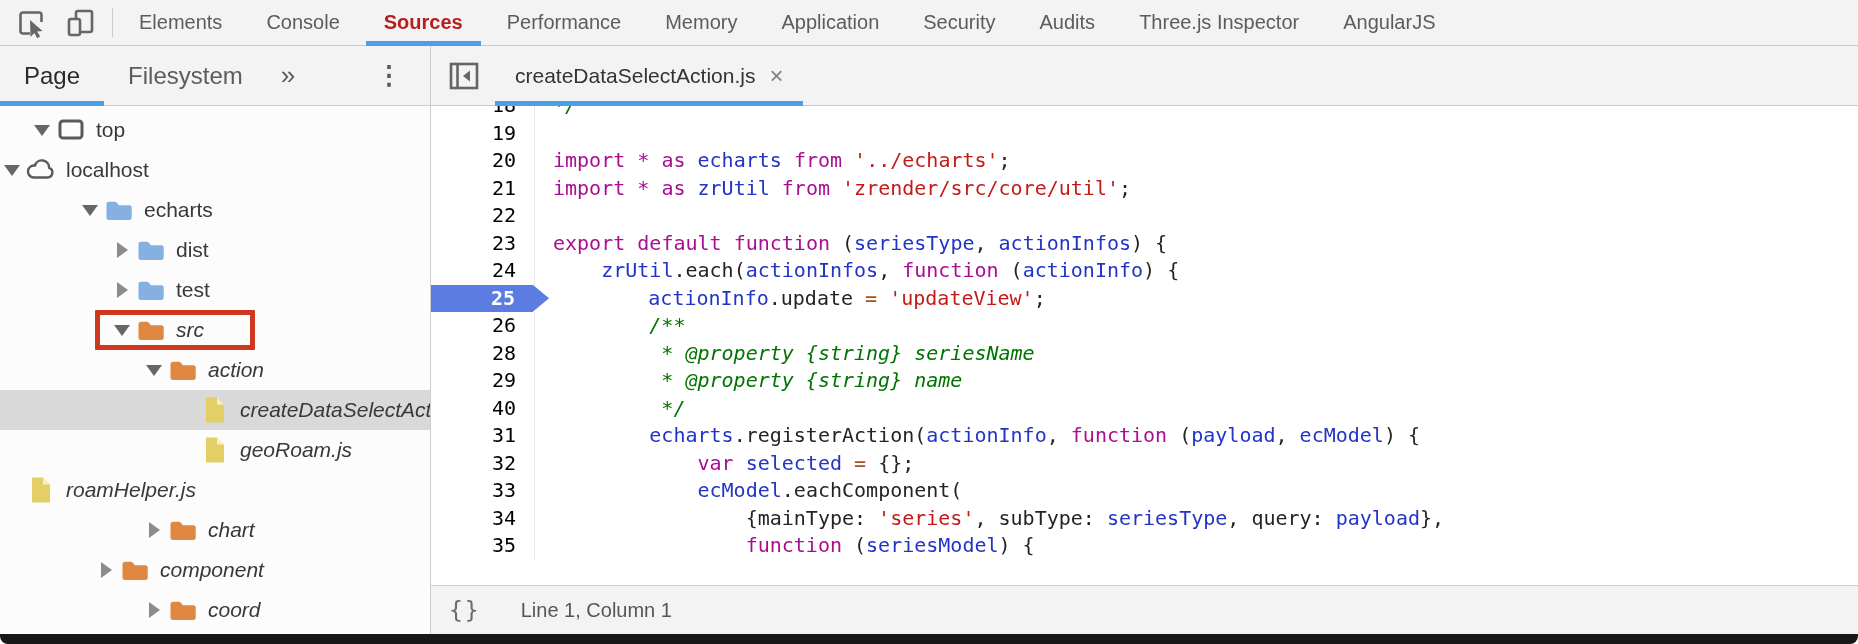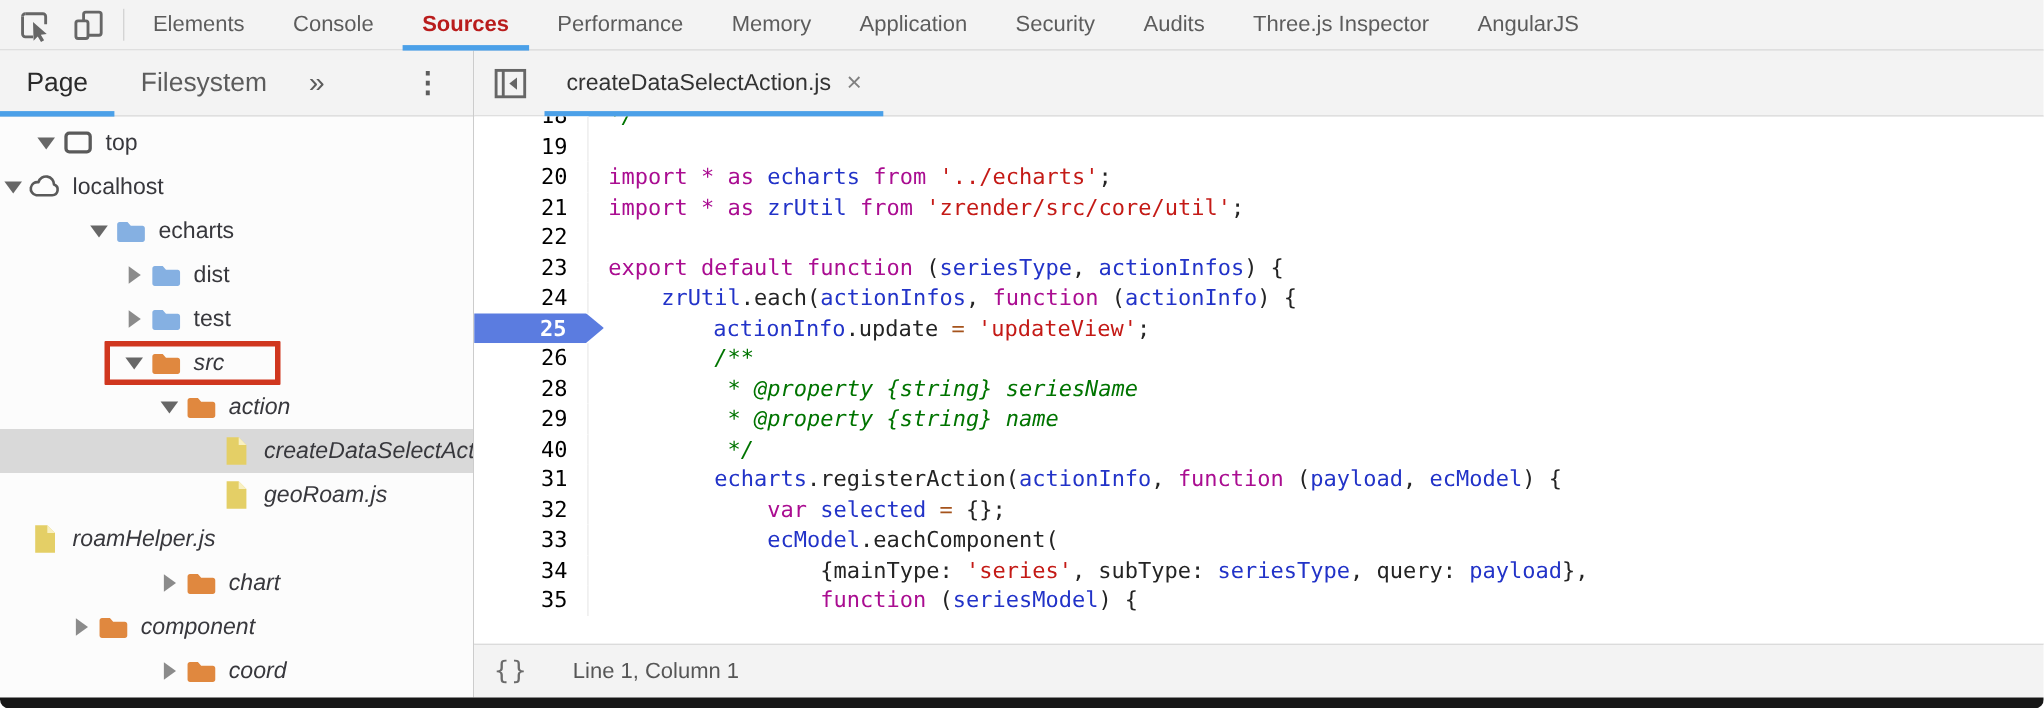--- a/index.html
+++ b/index.html
@@ -299,21 +299,21 @@
                 <span class="tri-closed"></span>
               </span>
               <span class="t-icon">
                 <svg width="30" height="28" viewBox="0 0 30 28">
                   <path d="M2.5 8c0-1.2 1-2.2 2.2-2.2h7.2l3 3.4h10.6c1.2 0 2.2 1 2.2 2.2v10.4c0 1.2-1 2.2-2.2 2.2H4.7c-1.2 0-2.2-1-2.2-2.2z" fill="#e0883f"></path>
                 </svg>
               </span>
               <span class="t-label italic">chart</span>
             </span>
           </div>
-          <div class="tree-row" style="padding-left: 62px;">
+          <div class="tree-row" style="padding-left: 62px; margin-left: 32px;">
             <span class="inner">
               <span class="exp">
                 <span class="tri-closed"></span>
               </span>
               <span class="t-icon">
                 <svg width="30" height="28" viewBox="0 0 30 28">
                   <path d="M2.5 8c0-1.2 1-2.2 2.2-2.2h7.2l3 3.4h10.6c1.2 0 2.2 1 2.2 2.2v10.4c0 1.2-1 2.2-2.2 2.2H4.7c-1.2 0-2.2-1-2.2-2.2z" fill="#e0883f"></path>
                 </svg>
               </span>
               <span class="t-label italic">component</span>

